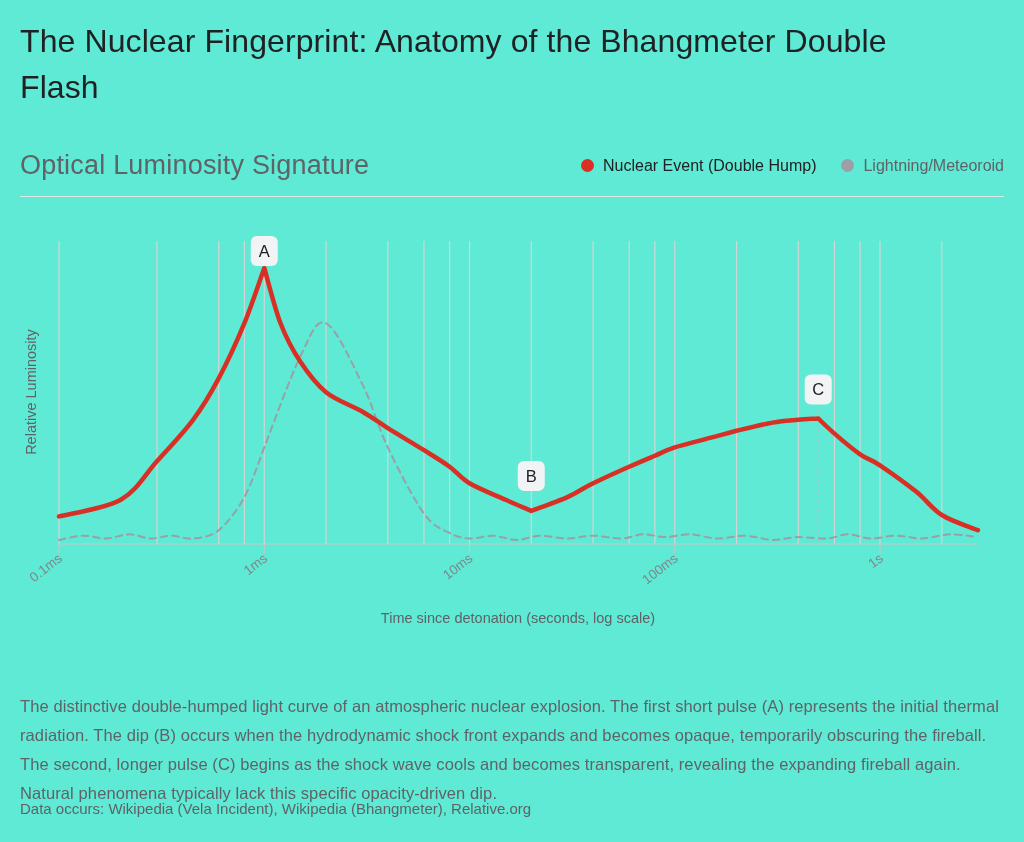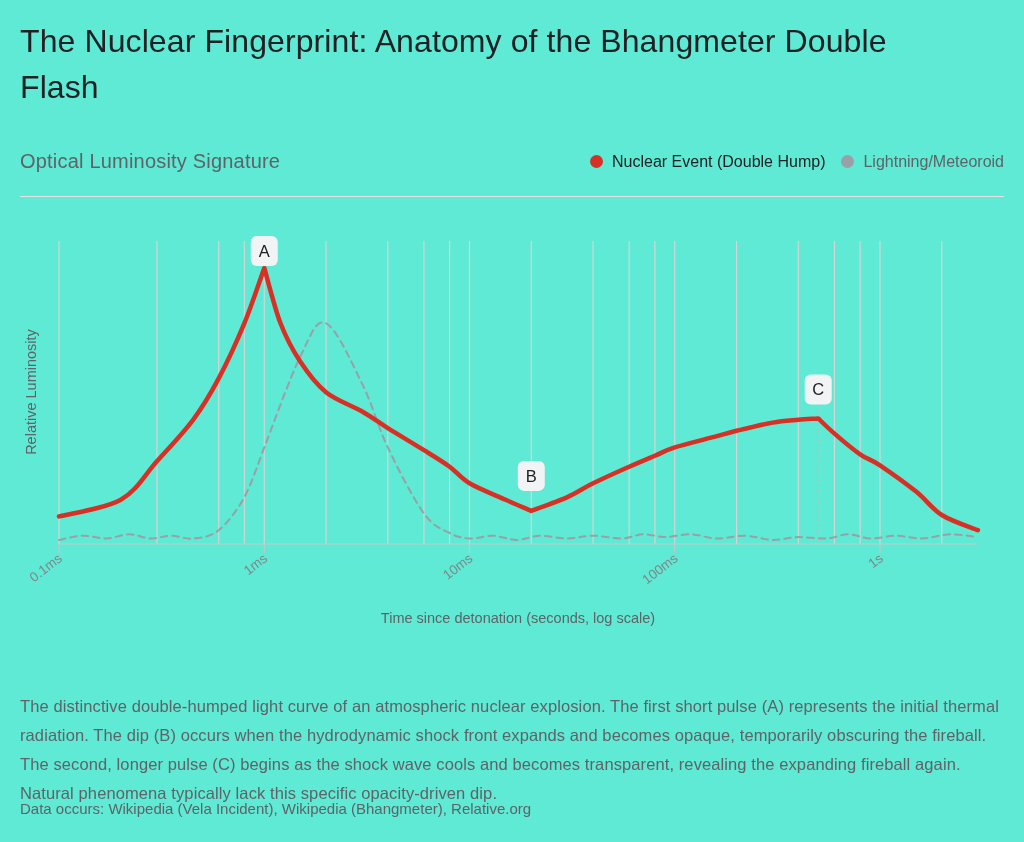--- a/index.html
+++ b/index.html
@@ -2,22 +2,22 @@
 <html><head>
 <meta charset="utf-8">
 <style>
   html,body{margin:0;padding:0;background:#ffffff;}
   body{font-family:"Liberation Sans", sans-serif; -webkit-font-smoothing:antialiased;}
   .page{position:relative;width:1024px;height:842px;background:#5eead4;overflow:hidden;}
   .title{position:absolute;left:20px;top:18px;width:940px;margin:0;
          font-size:32px;line-height:46px;font-weight:500;color:#202124;letter-spacing:0.1px;}
   .subhead{position:absolute;left:20px;right:20px;top:150px;display:flex;
            justify-content:space-between;align-items:center;}
-  .subtitle{font-size:20px;color:#5f6368;font-weight:400;letter-spacing:0.2px;}
-  .legend{display:flex;align-items:center;gap:16px;}
+  .subtitle{font-size:27px;color:#5f6368;font-weight:400;letter-spacing:0.2px;}
+  .legend{display:flex;align-items:center;gap:25px;}
   .legend-item{display:flex;align-items:center;gap:9px;cursor:pointer;}
   .legend-dot{width:13px;height:13px;border-radius:50%;display:inline-block;flex:0 0 auto;}
   .legend-label{font-size:16px;}
   .divider{position:absolute;left:20px;right:20px;top:196px;height:0;
            border:none;border-top:1px solid #e4e4e4;margin:0;}
   .chart-svg{position:absolute;left:0;top:200px;}
   .caption{position:absolute;left:20px;top:692px;width:986px;margin:0;
            font-size:16.5px;line-height:29px;color:#5f6368;letter-spacing:0.1px;}
   .sources{position:absolute;left:20px;top:800px;margin:0;font-size:15px;color:#5f6368;}
   .src-link{color:#5f6368;cursor:pointer;}

